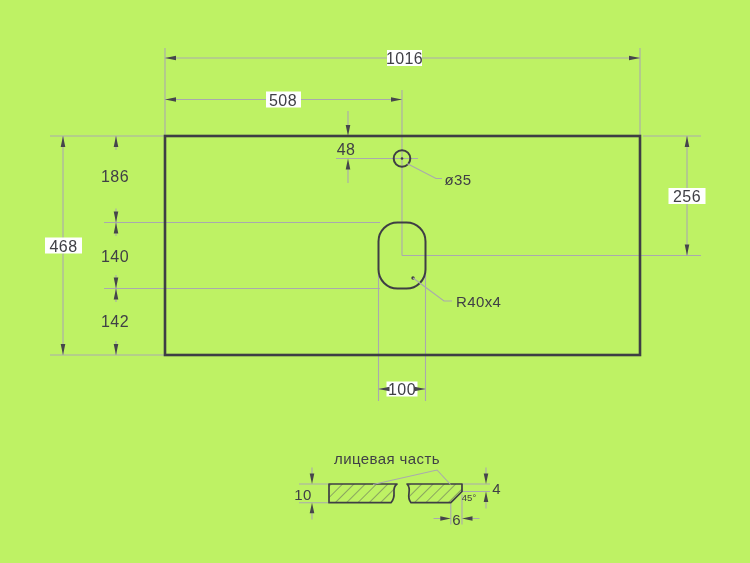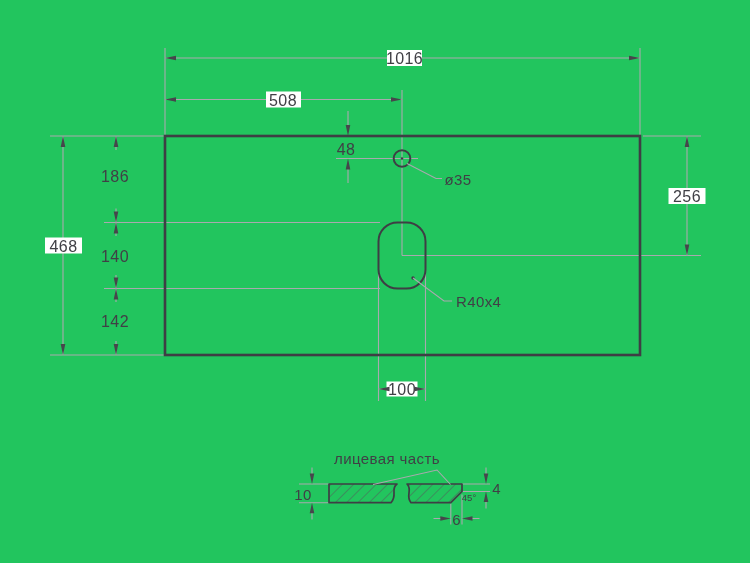--- a/index.html
+++ b/index.html
@@ -1,16 +1,16 @@
 <!DOCTYPE html>
 <html><head>
 <meta charset="utf-8">
 <style>
   html,body{margin:0;padding:0;background:#ffffff;}
-  .stage{position:relative;width:750px;height:563px;background:#22c55e;overflow:hidden;
+  .stage{position:relative;width:750px;height:563px;background:#bef264;overflow:hidden;
          font-family:"Liberation Sans",sans-serif;}
   svg{position:absolute;left:0;top:0;}
   .thick{fill:none;stroke:#3e3e44;stroke-width:2.6;}
   .med{fill:none;stroke:#3e3e44;stroke-width:2;}
   .thin{fill:none;stroke:#a9a9ae;stroke-width:1.1;}
   .ah{fill:#46464b;stroke:none;}
   .bg{fill:#ffffff;stroke:none;}
   text{fill:#404046;font-family:"Liberation Sans",sans-serif;letter-spacing:0.4px;}
   .dimtxt{font-size:16px;text-anchor:middle;dominant-baseline:central;}
   .calltxt{font-size:15px;text-anchor:start;dominant-baseline:central;}

